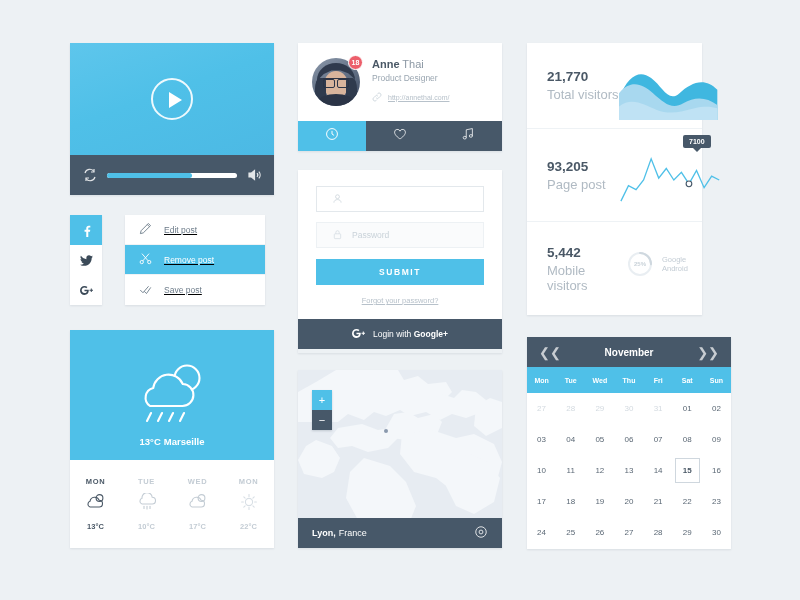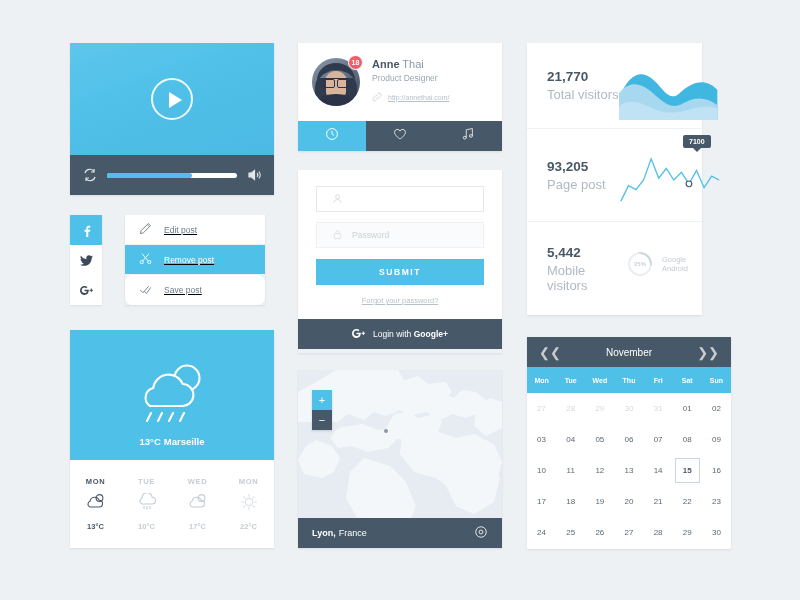--- a/index.html
+++ b/index.html
@@ -56,21 +56,21 @@
   }
   .soc.active { background: #4fc0e8; color: #fff; }
   .soc svg { width: 13px; height: 13px; }
 
   #post-menu { left: 125px; top: 215px; width: 140px; height: 90px; background: transparent; text-decoration: underline; }
   .post-item {
     display: flex; align-items: center; height: 30px; background: #fff;
     padding-left: 14px; gap: 12px; color: #6b7a88; font-size: 8.5px;
     border-bottom: 1px solid #f0f3f5;
   }
-  .post-item:last-child { border-bottom: none; border-radius: 8px; }
+  .post-item:last-child { border-bottom: none; }
   .post-item.active { background: #4fc0e8; color: #fff; }
   .post-item svg { width: 13px; height: 13px; flex: 0 0 13px; }
 
   
   #weather-widget { left: 70px; top: 330px; width: 204px; height: 218px; background: transparent; }
   .weather-main {
     height: 130px; background: #4fc0e8; position: relative;
     display: flex; flex-direction: column; align-items: center; justify-content: center;
   }
   .weather-main svg { width: 92px; height: 68px; margin-top: 4px; }
@@ -255,21 +255,21 @@
   .donut-label { font-size: 7.5px; }
   .donut-row.on .donut-label { color: #4a5866; }
   .donut-row.off .donut-label { color: #c3ccd4; }
 
   
   #calendar-card { left: 527px; top: 337px; width: 204px; height: 212px; background: #fff; }
   .cal-head {
     height: 30px; background: #475869; color: #fff;
     display: flex; align-items: center; justify-content: space-between; padding: 0 12px;
   }
-  .cal-title { font-size: 10px; font-weight: normal; }
+  .cal-title { font-size: 10px; font-weight: bold; }
   .cal-nav { font-size: 13px; opacity: .7; cursor: pointer; line-height: 1; }
   .cal-dow {
     height: 26px; background: #4fc0e8; display: grid; grid-template-columns: repeat(7,1fr);
   }
   .cal-dow div {
     display: flex; align-items: center; justify-content: center;
     color: #fff; font-size: 7px; font-weight: bold;
   }
   .cal-grid { display: grid; grid-template-columns: repeat(7,1fr); }
   .cal-cell {

